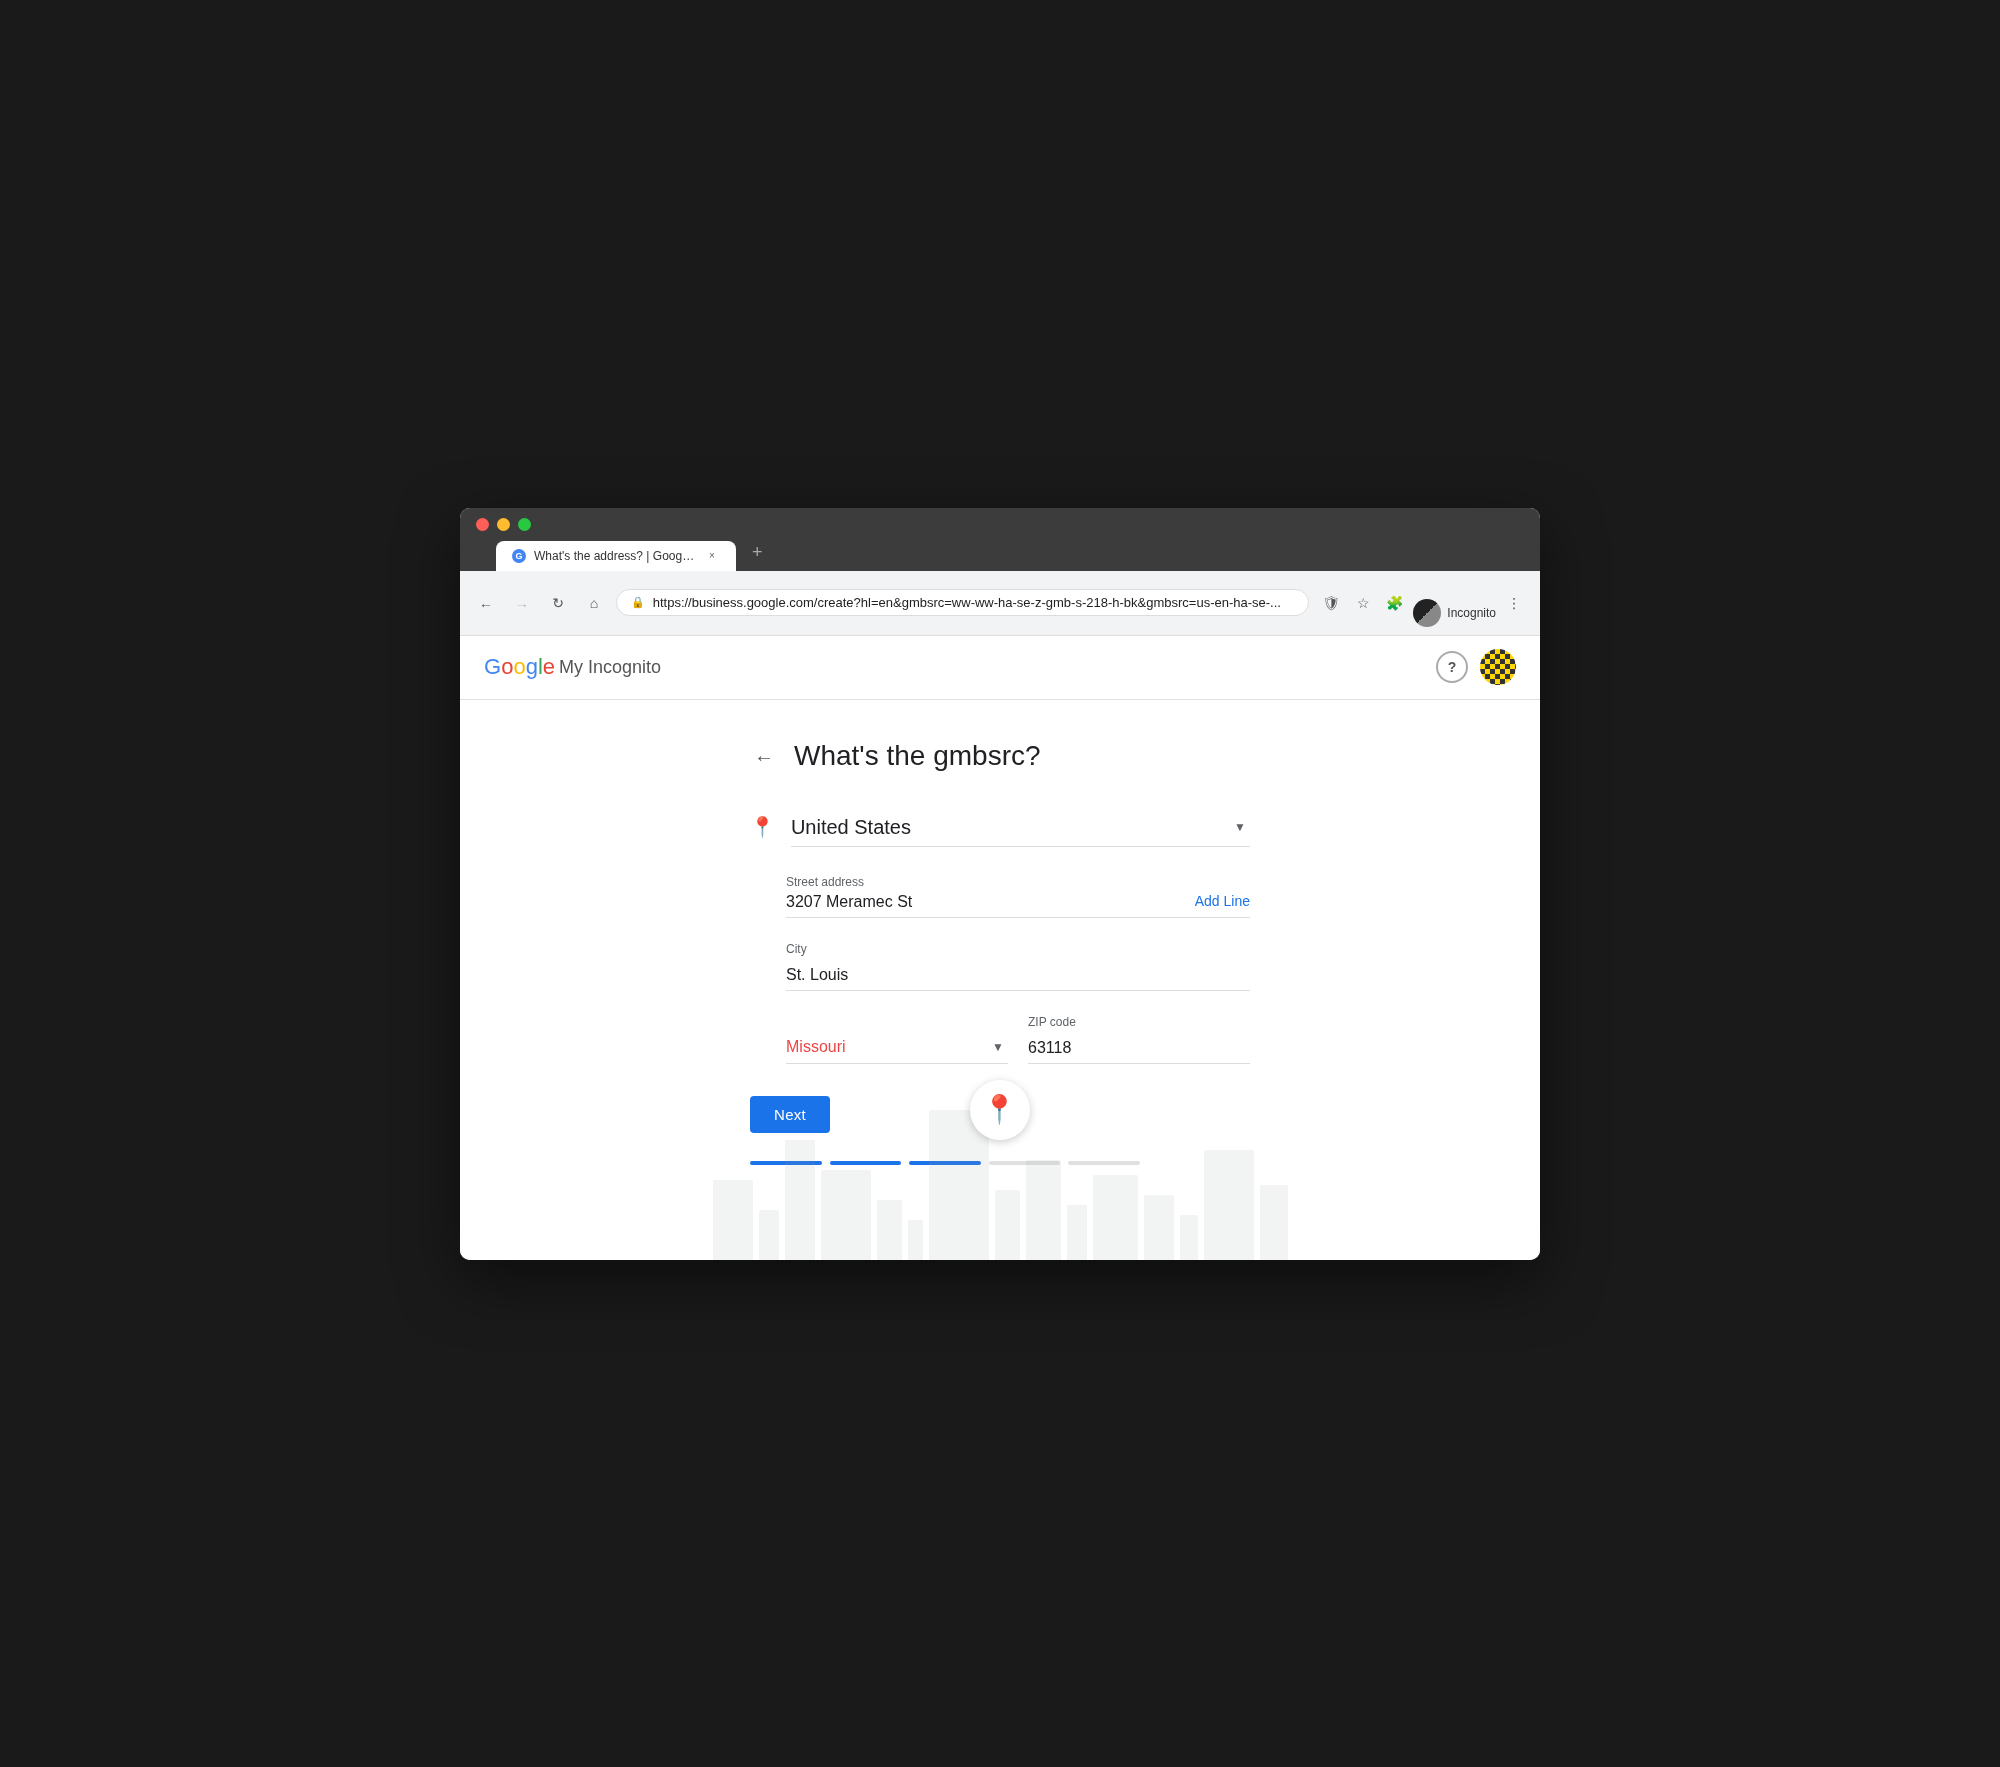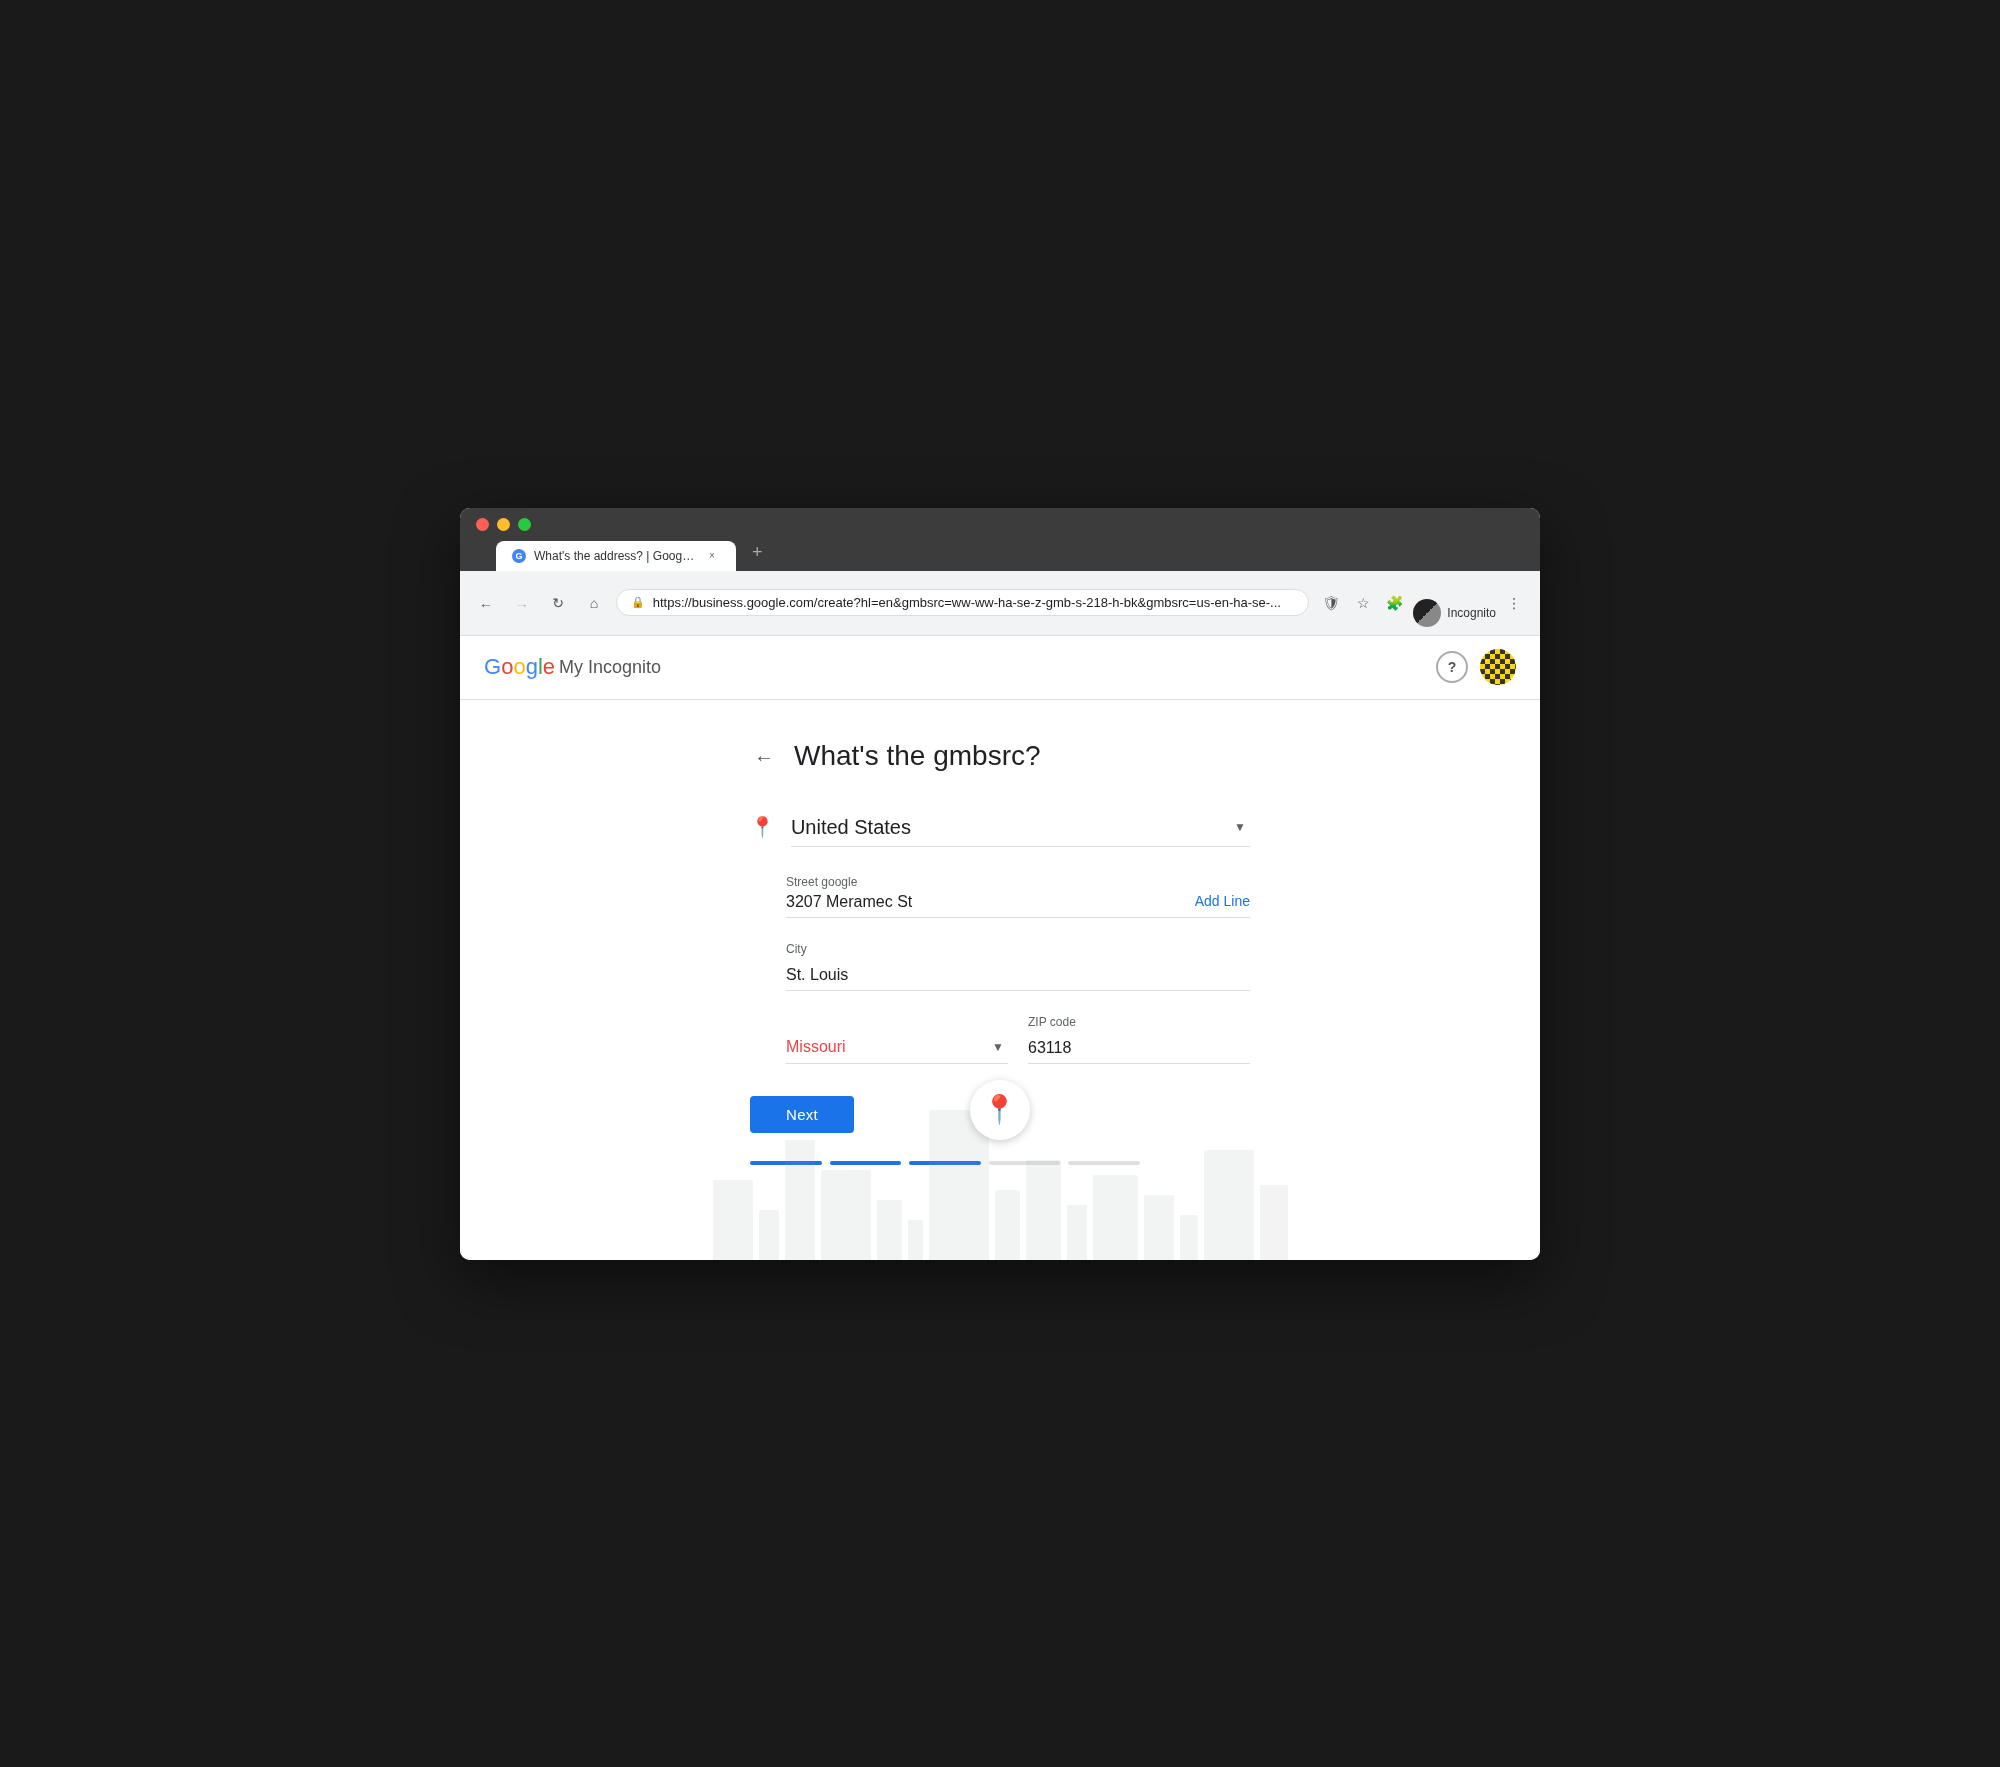--- a/index.html
+++ b/index.html
@@ -425,21 +425,21 @@
       outline: none;
       background: transparent;
     }
 
     
     .next-btn {
       background: #1a73e8;
       color: #fff;
       border: none;
       border-radius: 4px;
-      padding: 10px 36px;
+      padding: 10px 24px;
       font-size: 15px;
       font-weight: 500;
       cursor: pointer;
       letter-spacing: 0.3px;
       margin-bottom: 28px;
     }
 
     
     .progress-bar-row {
       display: flex;
@@ -599,21 +599,21 @@
             <option>United States</option>
           </select>
           <span class="select-arrow">▼</span>
         </div>
       </div>
 
       
       <div class="fields-indent">
 
         <div class="input-field-wrapper">
-          <label class="input-label">Street google</label>
+          <label class="input-label">Street address</label>
           <div class="input-row">
             <input class="text-input" type="text" value="3207 Meramec St" style="">
             <button class="add-line-btn">Add Line</button>
           </div>
         </div>
 
         <div class="input-field-wrapper">
           <label class="input-label">City</label>
           <input class="city-input" type="text" value="St. Louis" style="">
         </div>

